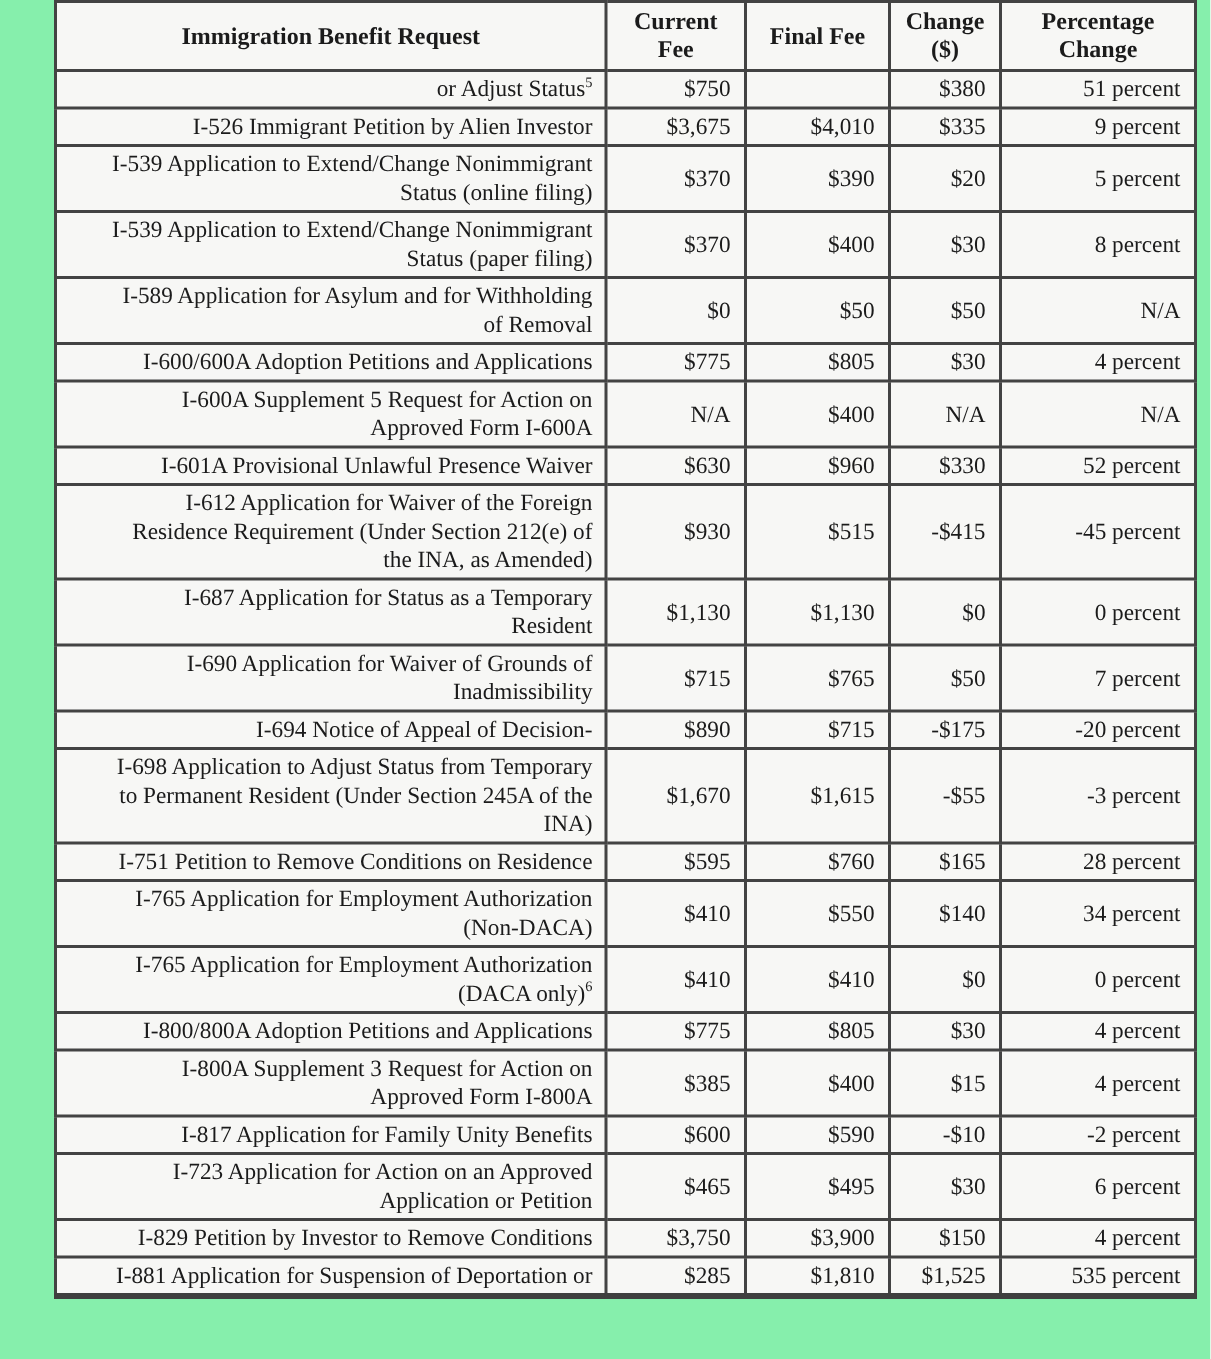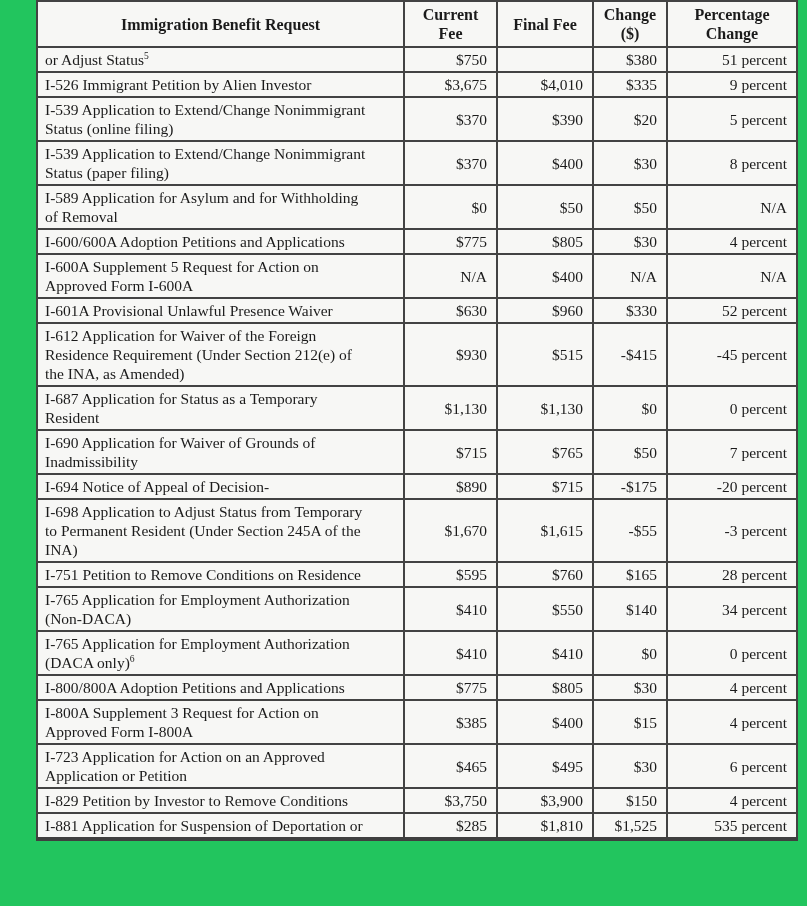--- a/index.html
+++ b/index.html
@@ -8,21 +8,21 @@
     background: #ffffff;
     width: 807px;
     font-family: "Liberation Serif", "DejaVu Serif", serif;
   }
   .page {
     width: 807px;
     height: 906px;
     overflow: hidden;
     box-sizing: border-box;
     padding: 0 0 0 36px;
-    background: #22c55e;
+    background: #86efac;
   }
   table.fee-table {
     border-collapse: collapse;
     table-layout: fixed;
     width: 760px;
     background: #f8f8f6;
     color: #1b1b1b;
     border: 2px solid #3f3f3f;
     border-bottom-width: 4px;
   }
@@ -41,21 +41,21 @@
     white-space: pre-line;
     background: #f7f7f5;
   }
   td {
     font-size: 15.5px;
     line-height: 19px;
     padding: 2px 8px;
     background: #f7f7f5;
   }
   td.benefit {
-    text-align: left;
+    text-align: right;
     padding-left: 7px;
     white-space: pre-line;
   }
   td.num {
     text-align: right;
     padding-right: 9px;
     white-space: nowrap;
   }
   sup {
     font-size: 0.62em;
@@ -221,20 +221,27 @@
         </tr>
         <tr>
           <td class="benefit">I-800A Supplement 3 Request for Action on
 Approved Form I-800A</td>
           <td class="num">$385</td>
           <td class="num">$400</td>
           <td class="num">$15</td>
           <td class="num">4 percent</td>
         </tr>
         <tr>
+          <td class="benefit">I-817 Application for Family Unity Benefits</td>
+          <td class="num">$600</td>
+          <td class="num">$590</td>
+          <td class="num">-$10</td>
+          <td class="num">-2 percent</td>
+        </tr>
+        <tr>
           <td class="benefit">I-723 Application for Action on an Approved
 Application or Petition</td>
           <td class="num">$465</td>
           <td class="num">$495</td>
           <td class="num">$30</td>
           <td class="num">6 percent</td>
         </tr>
         <tr>
           <td class="benefit">I-829 Petition by Investor to Remove Conditions</td>
           <td class="num">$3,750</td>

